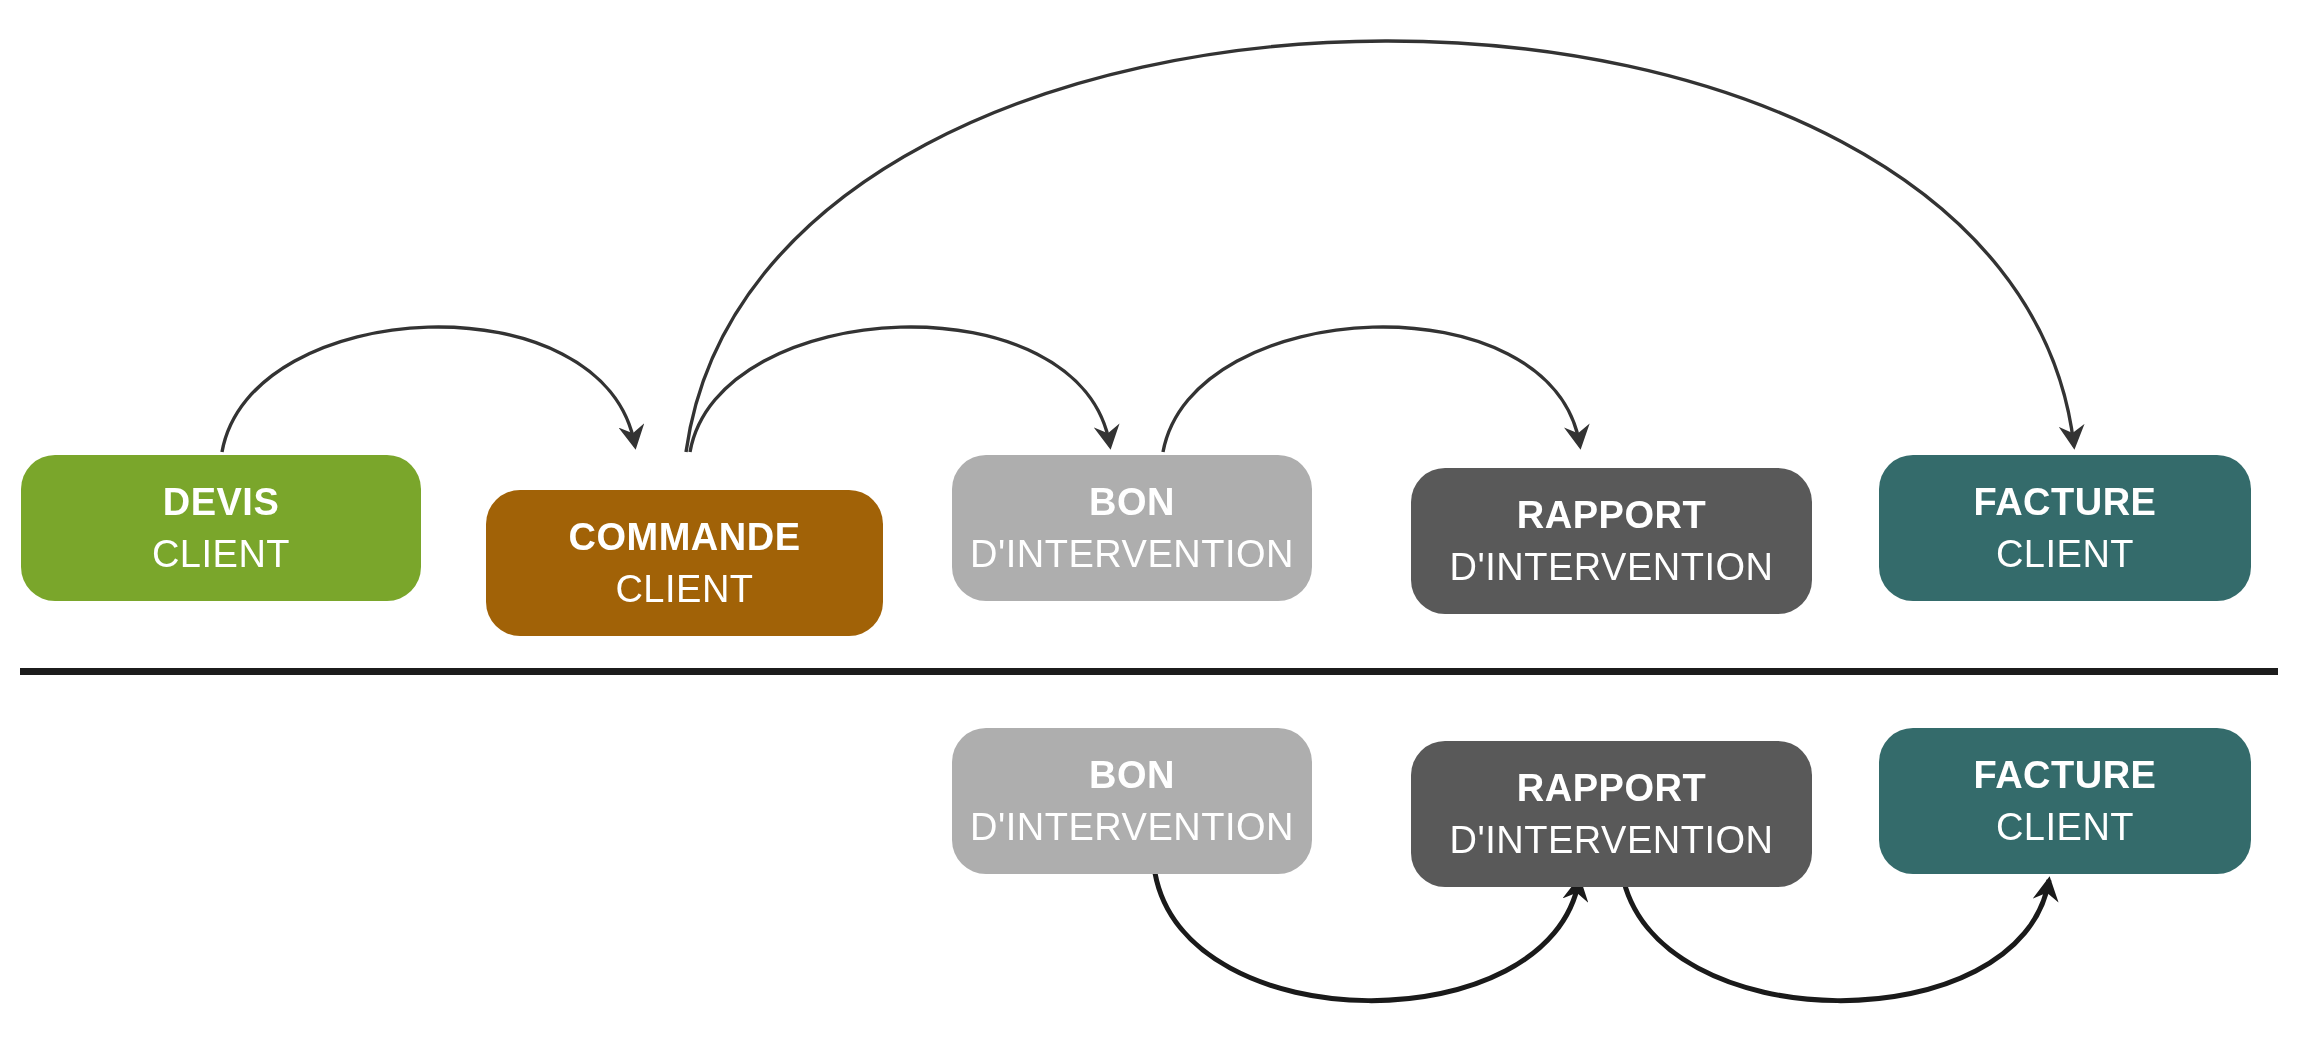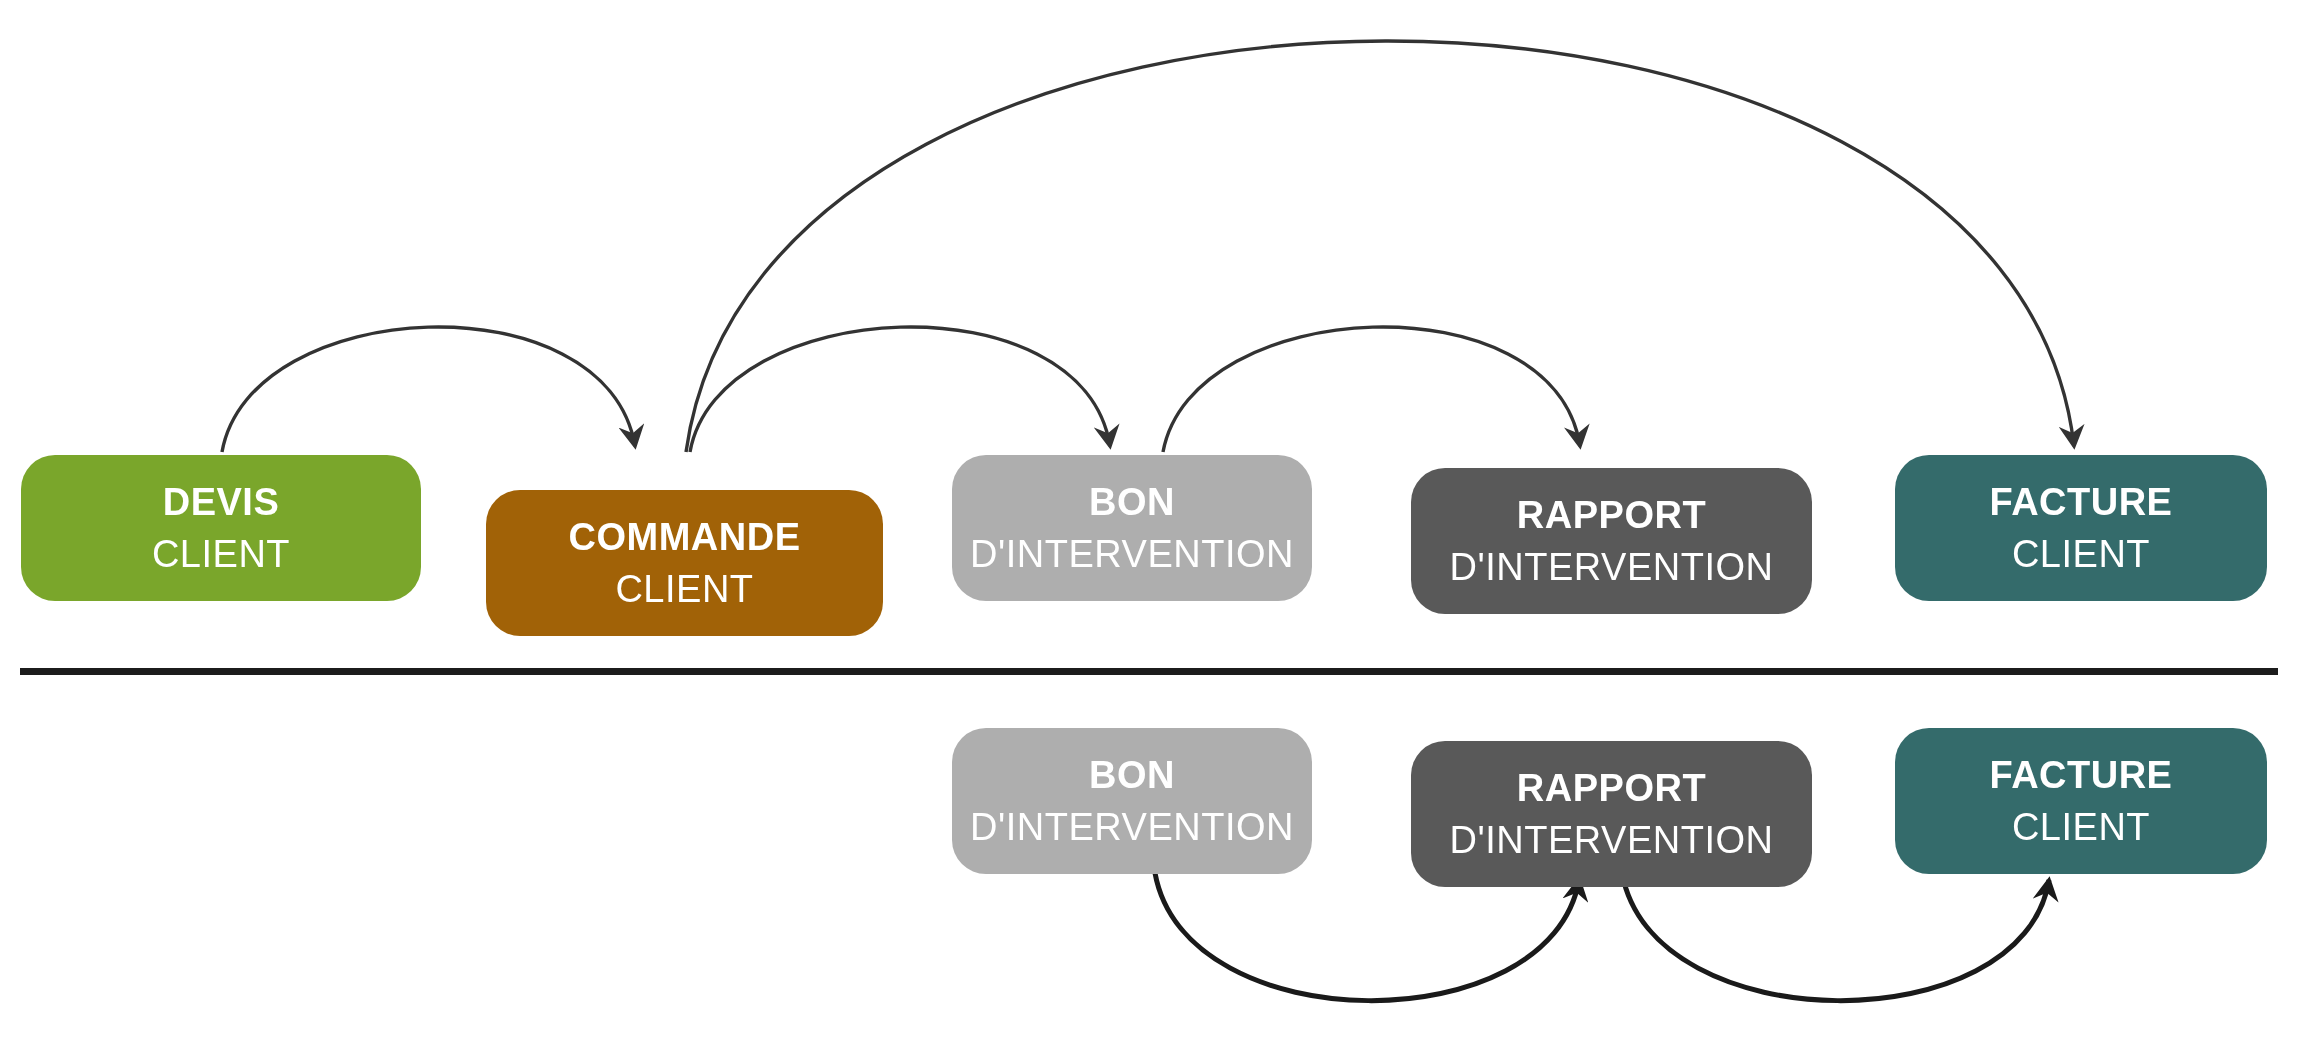--- a/index.html
+++ b/index.html
@@ -35,21 +35,21 @@
   }
   .node .l1 { font-weight: 700; }
   .node .l2 { font-weight: 400; }
   .node .l2.bold { font-weight: 400; }
   .row-top { top: 455px; }
   .row-bottom { top: 728px; }
   .pos-devis    { left: 21px;   width: 400px; }
   .pos-commande { left: 486px;  width: 397px; }
   .pos-bon      { left: 952px;  width: 360px; }
   .pos-rapport  { left: 1411px; width: 401px; margin-top: 13px; }
-  .pos-facture  { left: 1879px; width: 372px; margin-left: 16px; }
+  .pos-facture  { left: 1879px; width: 372px; }
   #divider {
     position: absolute;
     left: 20px; top: 668px;
     width: 2258px; height: 7px;
     background: #1c1c1c;
   }
 </style>
 </head>
 <body>
 

